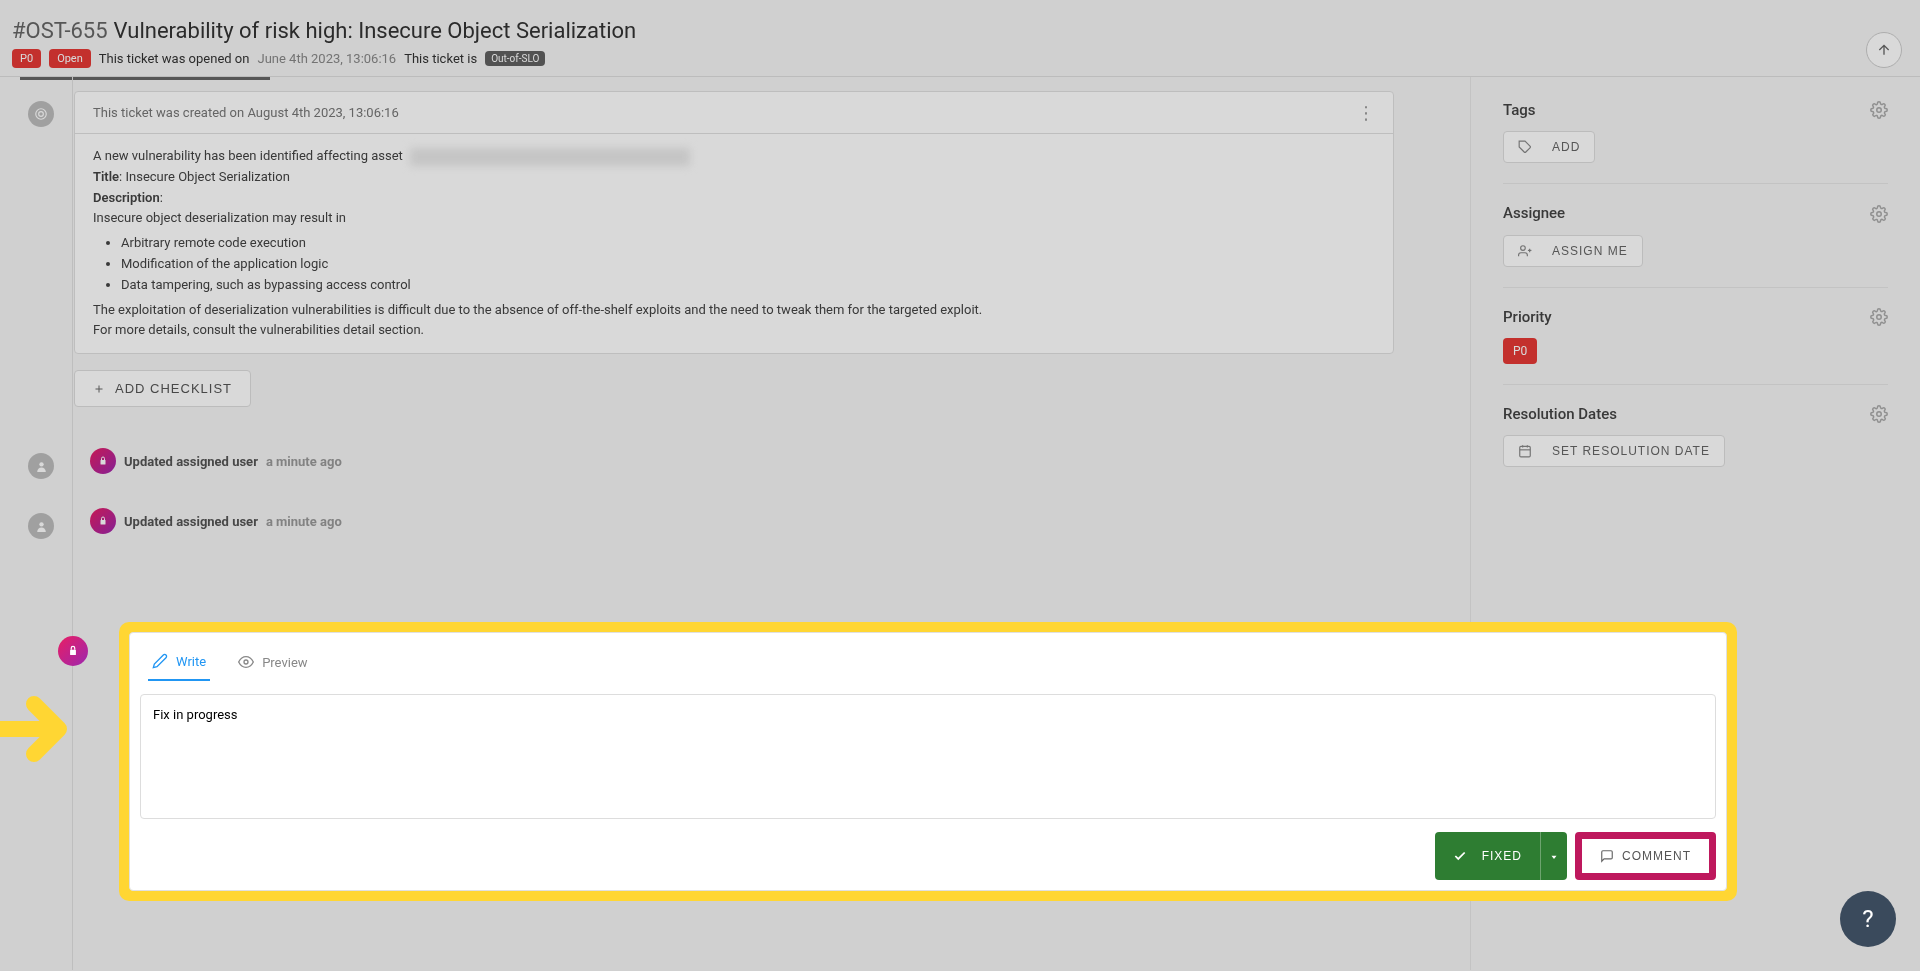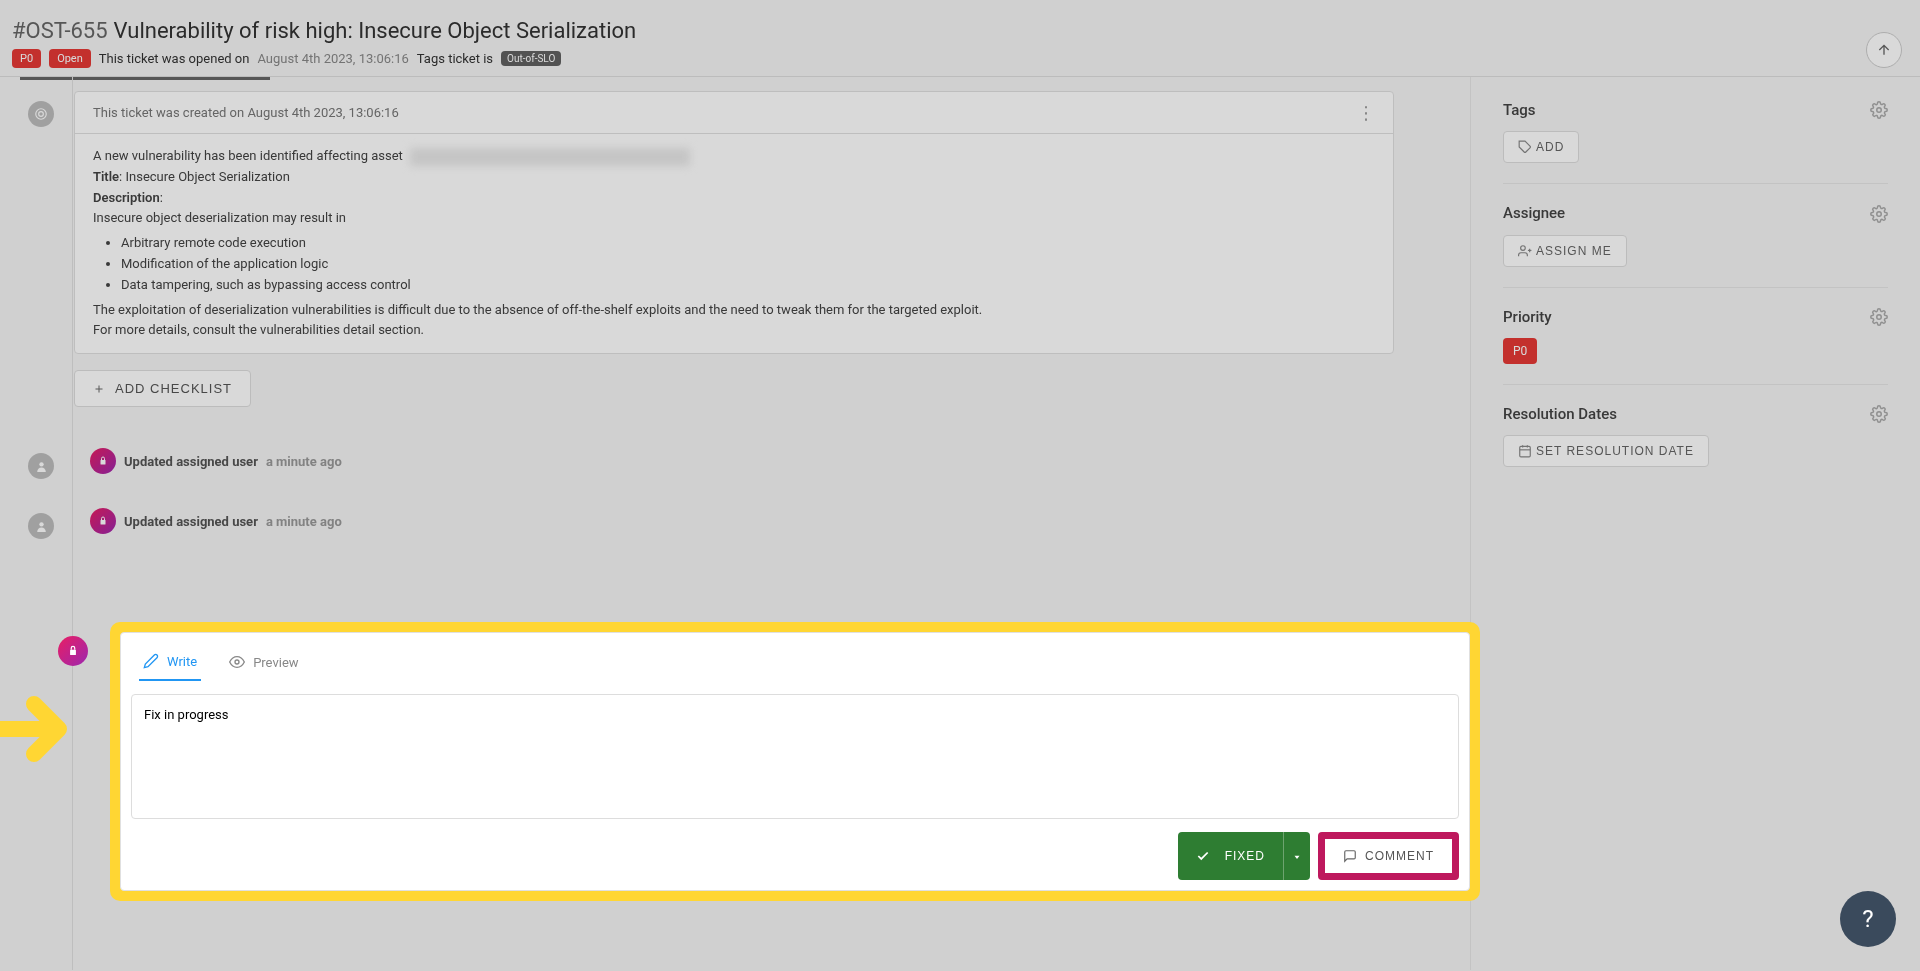--- a/index.html
+++ b/index.html
@@ -340,21 +340,21 @@
   font-weight: 500;
   color: #444;
 }
 .sidebar-btn {
   padding: 8px 14px;
   border: 1px solid #ddd;
   background: #fff;
   border-radius: 4px;
   display: inline-flex;
   align-items: center;
-  gap: 4px;
+  gap: 20px;
   color: #666;
   font-size: 12px;
   letter-spacing: 1px;
   cursor: pointer;
 }
 .priority-badge {
   background: #e53935;
   color: white;
   padding: 6px 10px;
   border-radius: 4px;
@@ -408,22 +408,22 @@
 
 <div class="header">
   <div class="header-title">
     <span class="ticket-id">#OST-655</span>
     <span class="ticket-title">Vulnerability of risk high: Insecure Object Serialization</span>
   </div>
   <div class="header-meta">
     <span class="badge badge-p0">P0</span>
     <span class="badge badge-open">Open</span>
     <span class="meta-text">This ticket was opened on</span>
-    <span class="meta-text meta-date">August 4th 2023, 13:06:16</span>
-    <span class="meta-text">Tags ticket is</span>
+    <span class="meta-text meta-date">June 4th 2023, 13:06:16</span>
+    <span class="meta-text">This ticket is</span>
     <span class="badge badge-slo">Out-of-SLO</span>
   </div>
   <div class="scroll-top-btn">
     <svg width="16" height="16" viewBox="0 0 24 24" fill="none" stroke="#666" stroke-width="2">
         <path d="M12 19V5M5 12l7-7 7 7"></path>
       </svg>
   </div>
 </div>
 
 <div class="main-content">
@@ -597,21 +597,21 @@
       <path d="M9 10V7a3 3 0 016 0v3" fill="none" stroke="white" stroke-width="2"></path>
     </svg>
 </div>
 
 <div class="arrow-pointer">
   <svg width="100" height="100" viewBox="0 0 100 100">
       <path d="M5 50 L70 50 M50 25 L75 50 L50 75" stroke="#ffd633" stroke-width="16" fill="none" stroke-linecap="round" stroke-linejoin="round"></path>
     </svg>
 </div>
 
-<div class="comment-highlight" style="position:absolute;left:94px;top:612px;width:1370px;">
+<div class="comment-highlight" style="position:absolute;left:103px;top:612px;width:1618px;">
   <div class="comment-card">
     <div class="comment-tabs">
       <div class="comment-tab active">
         <svg width="16" height="16" viewBox="0 0 24 24" fill="none" stroke="currentColor" stroke-width="2">
             <path d="M17 3a2.828 2.828 0 114 4L7.5 20.5 2 22l1.5-5.5L17 3z"></path>
           </svg>
         <span>Write</span>
       </div>
       <div class="comment-tab">
         <svg width="16" height="16" viewBox="0 0 24 24" fill="none" stroke="currentColor" stroke-width="2">

